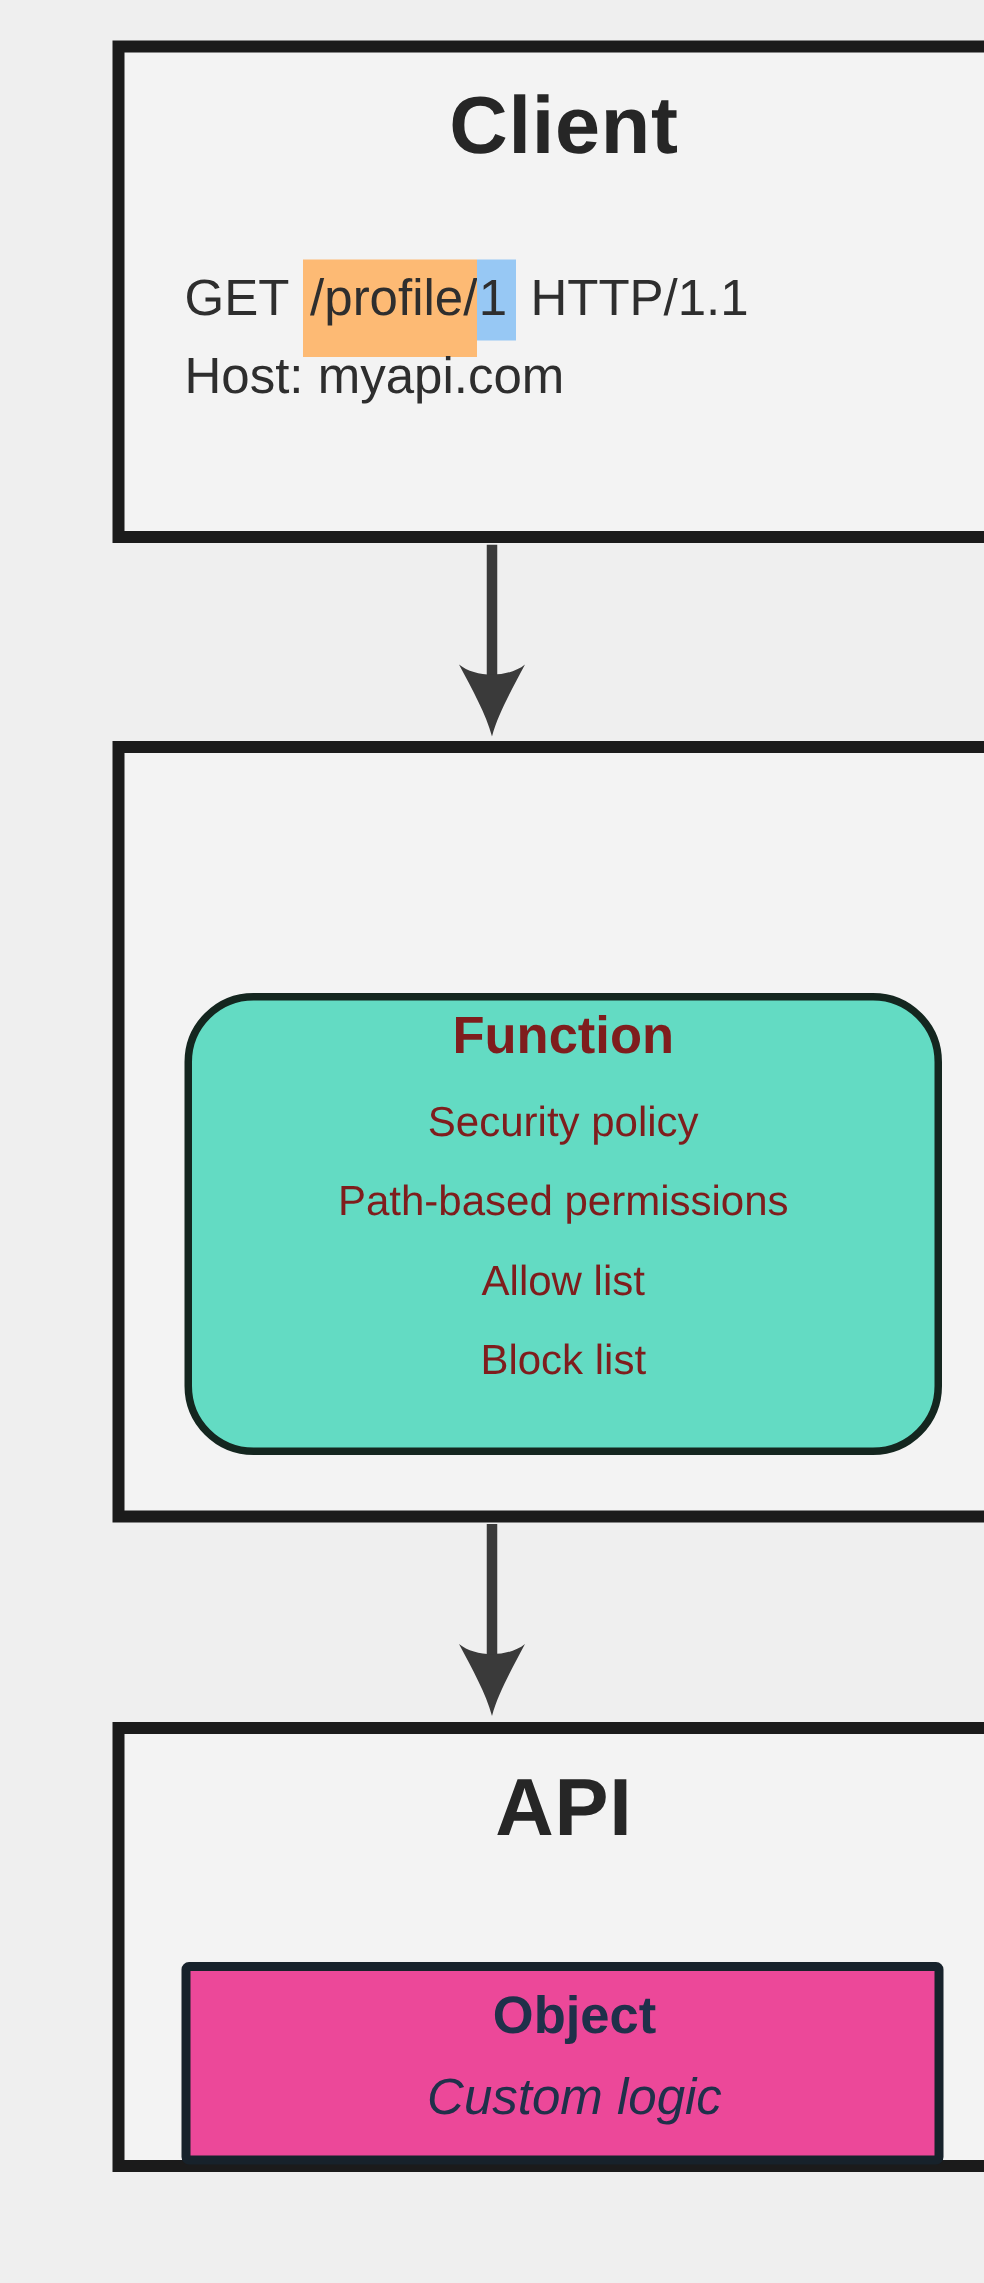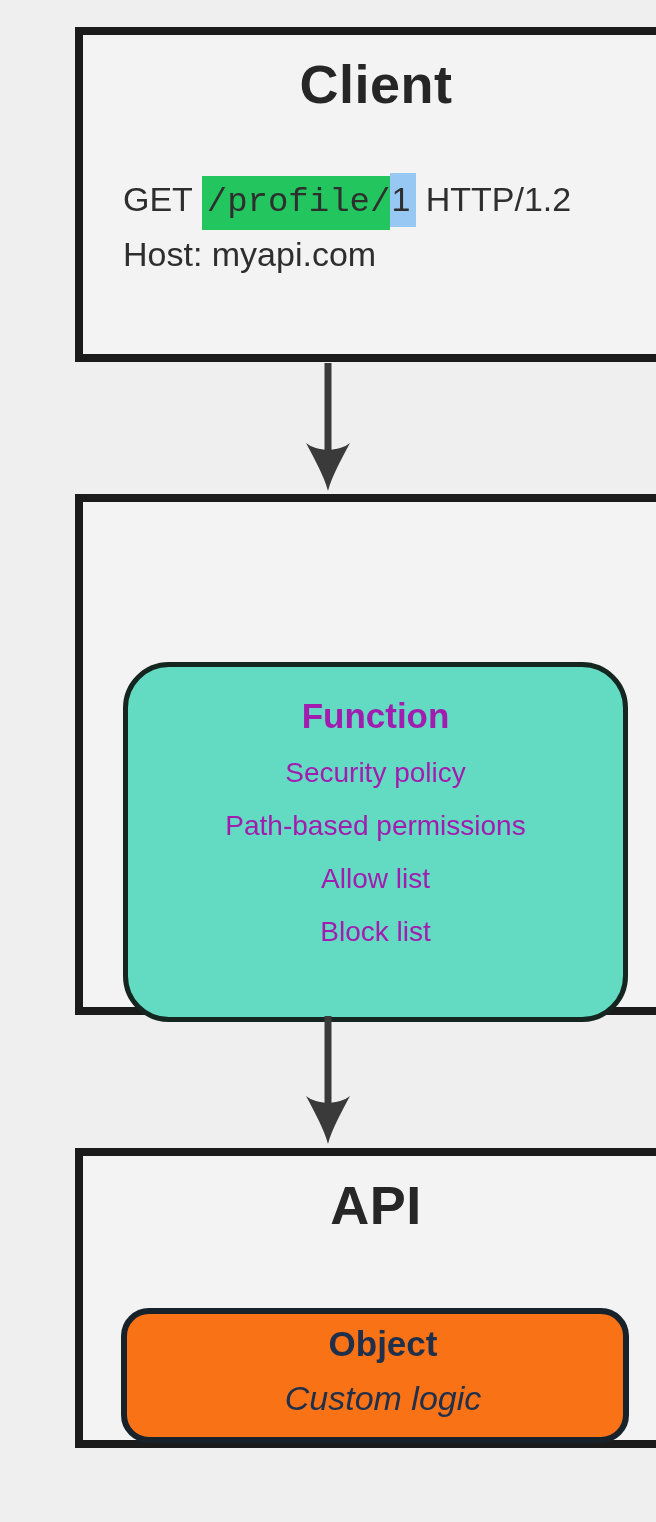--- a/index.html
+++ b/index.html
@@ -39,52 +39,51 @@
     position: absolute;
     left: 40px;
     top: 138px;
     font-size: 34px;
     line-height: 52px;
     color: #2e2e2e;
     white-space: nowrap;
   }
   .hl-none { background: transparent; }
   .hl-teal {
-    background: #22c55e;
-    padding: 7px 0 9px 5px;
-    font-family: Liberation Mono, monospace;
+    background: #fdba74;
+    padding: 7px 0 20px 5px;
   }
   .hl-blue {
     background: #97c8f4;
     padding: 7px 6px 9px 1px;
   }
 
   .pill {
     position: absolute;
     text-align: center;
   }
   .pill-function {
     left: 40px;
     top: 160px;
     width: 505px;
-    height: 360px;
+    height: 308px;
     background: #63dbc3;
     border: 5px solid #14261f;
     border-radius: 46px;
-    color: #a21caf;
-    padding-top: 27px;
+    color: #7f1d1d;
+    padding-top: 2px;
   }
   .pill-object {
     left: 38px;
     top: 152px;
     width: 508px;
     height: 135px;
-    background: #f97316;
+    background: #ec4899;
     border: 6px solid #17222b;
-    border-radius: 28px;
+    border-radius: 5px;
     color: #20304a;
     padding-top: 8px;
     padding-left: 16px;
   }
   .pill-title {
     font-size: 35px;
     font-weight: bold;
     line-height: 44px;
     margin-bottom: 8px;
   }
@@ -101,21 +100,21 @@
   .arrow-2 { top: 1016px; }
 </style>
 </head>
 <body>
 
 <div class="canvas">
 
   <div class="node node-client">
     <div class="node-title">Client</div>
     <div class="request">
-      <div class="req-line"><span class="hl-none">GET </span><span class="hl-teal">/profile/</span><span class="hl-blue">1</span><span class="hl-none"> HTTP/1.2</span></div>
+      <div class="req-line"><span class="hl-none">GET </span><span class="hl-teal">/profile/</span><span class="hl-blue">1</span><span class="hl-none"> HTTP/1.1</span></div>
       <div class="req-line">Host: myapi.com</div>
     </div>
   </div>
 
   <svg class="arrow arrow-1" viewBox="0 0 60 130">
     <line x1="30" y1="0" x2="30" y2="88" stroke="#3a3a3a" stroke-width="7"></line>
     <path d="M 8 80 C 19 89, 41 89, 52 80 C 43 97, 34 113, 30 128 C 26 113, 17 97, 8 80 Z" fill="#3a3a3a"></path>
   </svg>
 
   <div class="node node-gateway">

